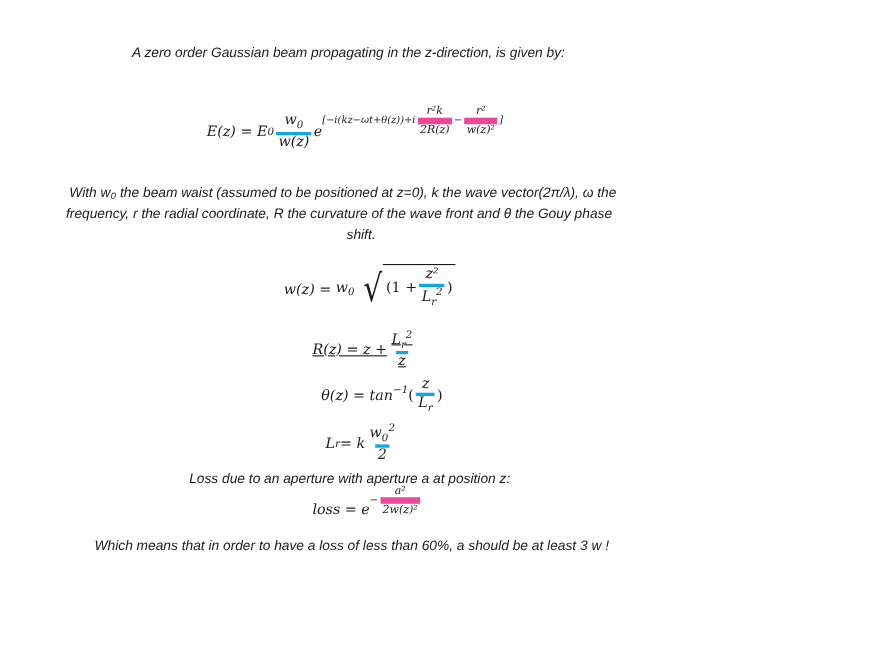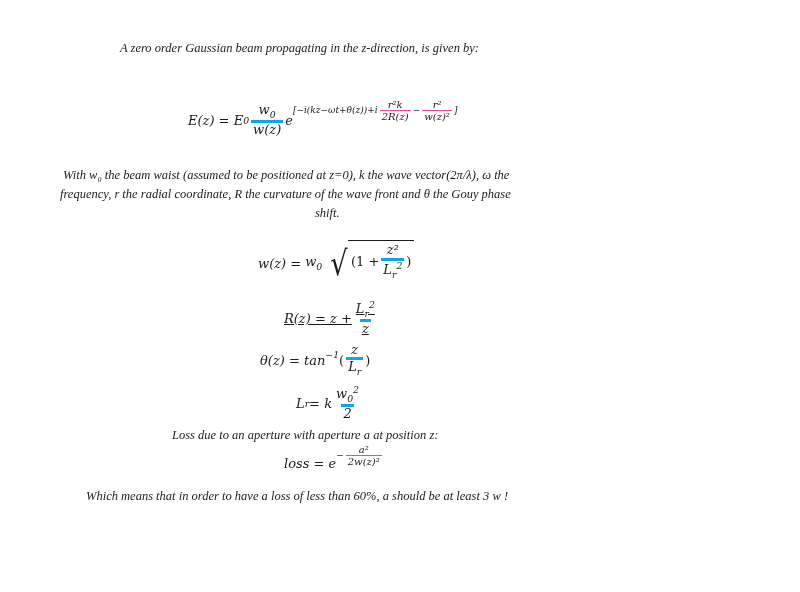--- a/index.html
+++ b/index.html
@@ -8,21 +8,21 @@
     background: #ffffff;
     overflow: hidden;
   }
   body {
     position: relative;
     color: #1a1a1a;
     font-family: "DejaVu Sans", sans-serif;
   }
   .prose {
     position: absolute;
-    font-family: Liberation Serif, serif;
+    font-family: Liberation Sans, sans-serif;
     font-style: italic;
     font-size: 12.5px;
     color: #1a1a1a;
     white-space: nowrap;
   }
   .math {
     position: absolute;
     font-family: "DejaVu Serif", serif;
     font-size: 13px;
     color: #1a1a1a;
@@ -43,21 +43,21 @@
   sub, sup { font-size: 0.72em; }
   .exp {
     font-size: 9px;
     position: relative;
     top: -10px;
     display: inline-flex;
     align-items: center;
     font-style: italic;
   }
   .exp .frac { font-size: 10px; }
-  .exp .frac .den { border-top: 1px solid #ec4899; }
+  .exp .frac .den { border-top: 6px solid #ec4899; }
   .sqrt {
     display: inline-flex;
     align-items: center;
   }
   .sqrt-sign {
     font-size: 34px;
     line-height: 1;
     transform: scaleX(0.8);
     margin-right: -2px;
   }
@@ -118,21 +118,21 @@
 </div>
 
 <div class="math" style="left:284px; top:300px; height:36px;text-decoration:underline;">
   <span class="mi">R(z) = z + </span>
   <span class="frac mi">
     <span class="num"><span>L</span><sub>r</sub><sup>2</sup></span>
     <span class="den">z</span>
   </span>
 </div>
 
-<div class="math" style="left:260px; top:342px; height:36px;">
+<div class="math" style="left:292px; top:342px; height:36px;">
   <span class="mi">θ(z) =  tan</span>
     <sup class="mi" style="position:relative; top:-6px;">−1</sup>
   <span>(</span>
   <span class="frac mi">
     <span class="num">z</span>
     <span class="den"><span>L</span><sub>r</sub></span>
   </span>
   <span>)</span>
 </div>
 

